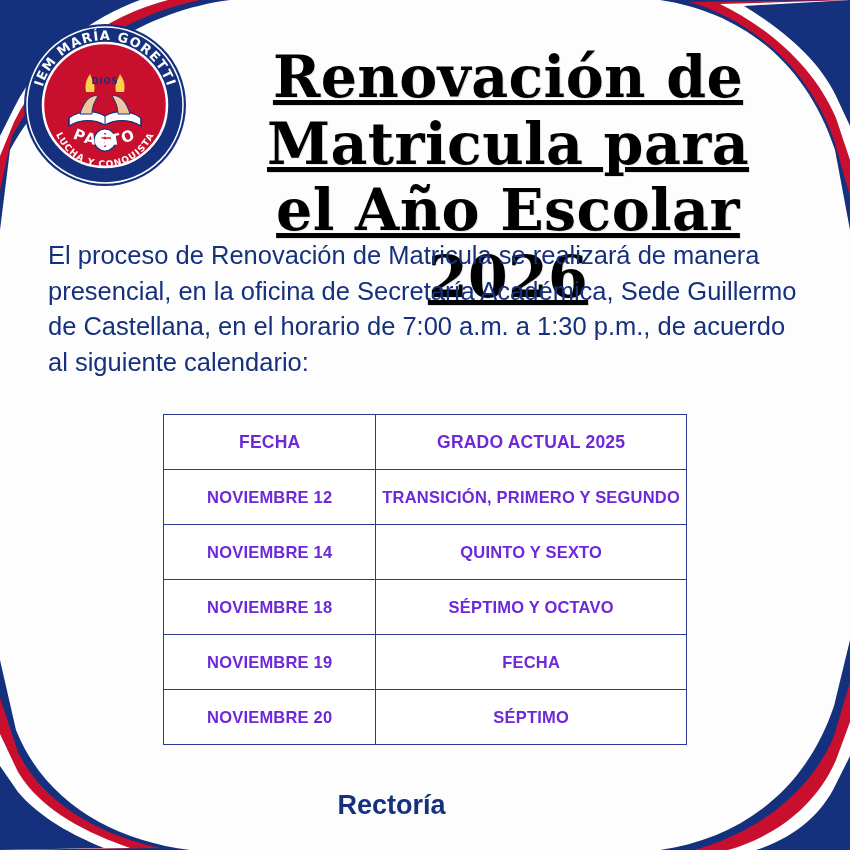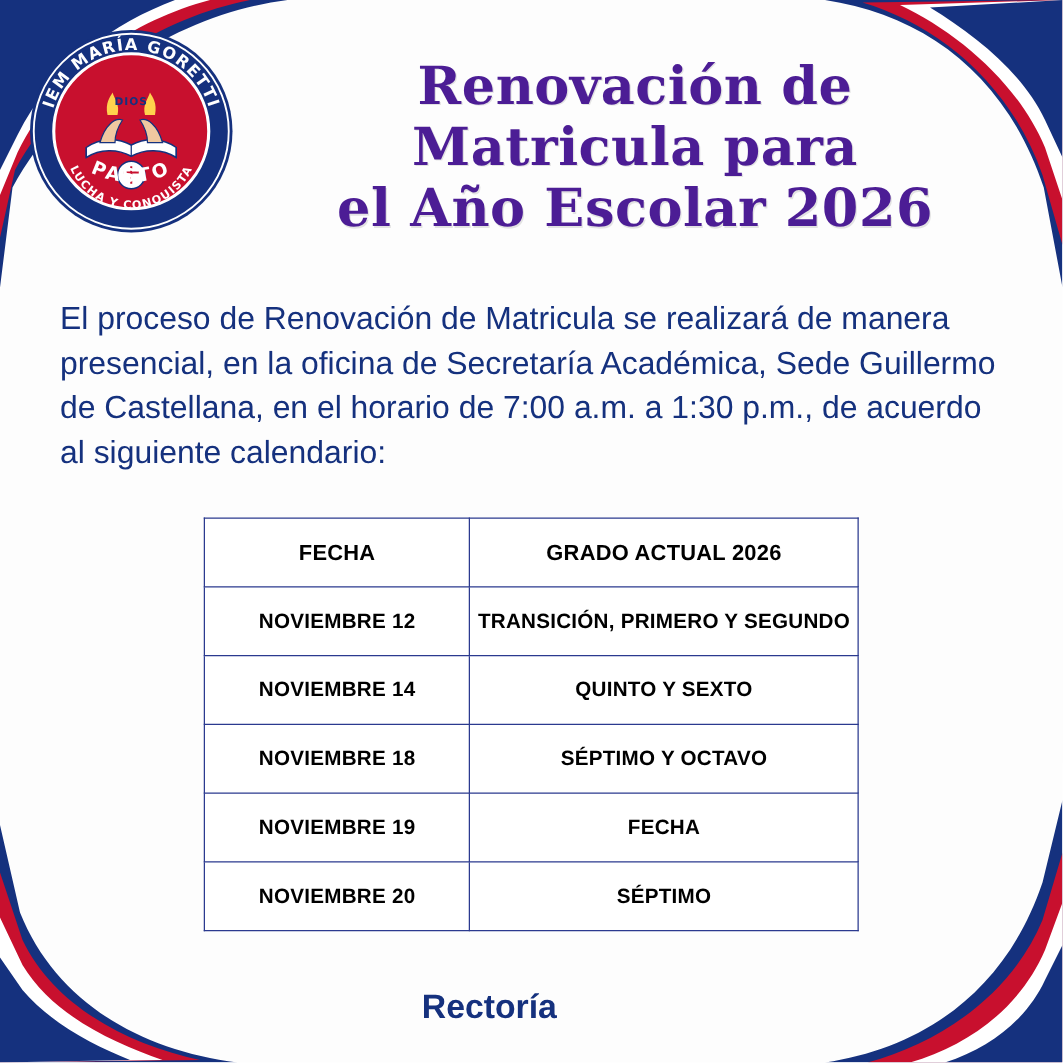--- a/index.html
+++ b/index.html
@@ -48,25 +48,26 @@
   .title-block {
     position: absolute;
     top: 44px;
     left: 196px;
     width: 624px;
     text-align: center;
   }
   .title-line {
     font-family: "DejaVu Serif", serif;
     font-weight: bold;
-    color: #4c1d95;
-    font-size: 42px;
+    color: #000000;
+    font-size: 57px;
     line-height: 1.17;
     letter-spacing: 0.4px;
     text-shadow: 1px 1px 0 rgba(0,0,0,0.10);
+    text-decoration: underline;
   }
 
   
   .intro {
     position: absolute;
     top: 238px;
     left: 48px;
     width: 754px;
     color: #15317E;
     font-family: "Liberation Sans", sans-serif;
@@ -83,21 +84,21 @@
     width: 524px;
   }
   table.schedule {
     width: 100%;
     border-collapse: collapse;
     background: #ffffff;
   }
   table.schedule th,
   table.schedule td {
     border: 1.5px solid #2b3a8f;
-    color: #000000;
+    color: #6d28d9;
     text-align: center;
     font-family: "Liberation Sans", sans-serif;
     font-weight: bold;
     font-size: 16.5px;
     letter-spacing: 0.2px;
     height: 50px;
     padding: 2px 6px;
     white-space: nowrap;
   }
   table.schedule th {
@@ -205,21 +206,21 @@
     <div class="title-line">el Año Escolar 2026</div>
   </div>
 
   <div class="intro">El proceso de Renovación de Matricula se realizará de manera presencial, en la oficina de Secretaría Académica, Sede Guillermo de Castellana, en el horario de 7:00 a.m. a 1:30 p.m., de acuerdo al siguiente calendario:</div>
 
   <div class="table-wrap">
     <table class="schedule">
       <thead>
         <tr>
           <th class="col-date">FECHA</th>
-          <th>GRADO ACTUAL 2026</th>
+          <th>GRADO ACTUAL 2025</th>
         </tr>
       </thead>
       <tbody>
         <tr>
           <td class="col-date">NOVIEMBRE 12</td>
           <td>TRANSICIÓN, PRIMERO Y SEGUNDO</td>
         </tr>
         <tr>
           <td class="col-date">NOVIEMBRE 14</td>
           <td>QUINTO Y SEXTO</td>

